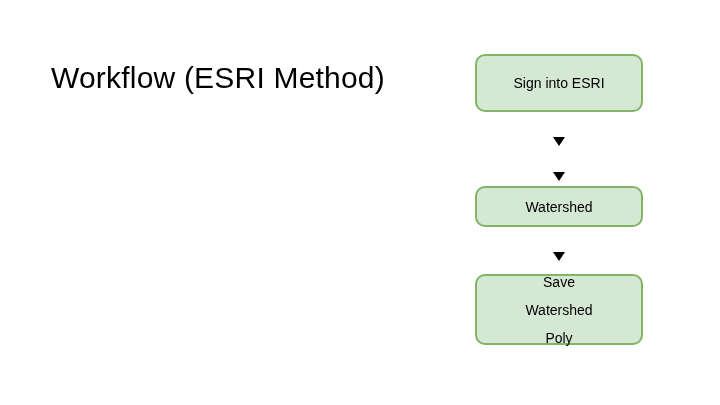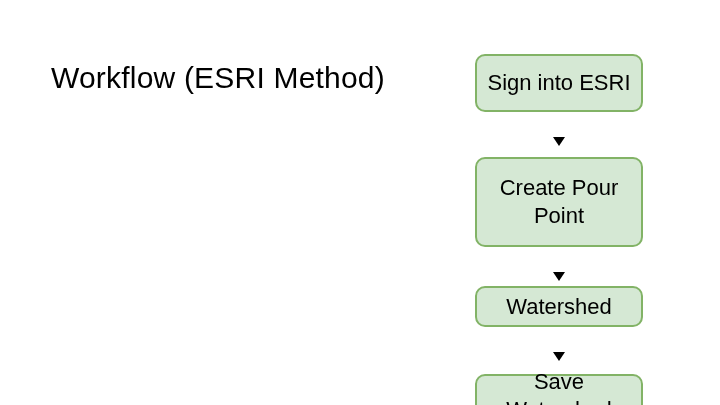--- a/index.html
+++ b/index.html
@@ -44,21 +44,21 @@
   }
   .flow-node {
     width: 100%;
     background: var(--node-fill);
     border: 2px solid var(--node-border);
     border-radius: 10px;
     display: flex;
     align-items: center;
     justify-content: center;
     text-align: center;
-    font-size: 22px;
+    font-size: 14px;
     line-height: 28px;
     color: var(--node-text);
     white-space: pre-line;
   }
   .n1 { height: 58px; }
   .n2 { height: 90px; }
   .n3 { height: 41px; }
   .n4 { height: 71px; }
   .flow-arrow {
     display: flex;
@@ -91,22 +91,20 @@
 
   <div class="flowchart">
 
     <div class="flow-node n1">Sign into ESRI</div>
 
     <div class="flow-arrow a1">
       <div class="arrow-shaft"></div>
       <div class="arrow-head"></div>
     </div>
 
-    <div class="flow-node n2">Create Pour
-Point</div>
 
     <div class="flow-arrow a2">
       <div class="arrow-shaft"></div>
       <div class="arrow-head"></div>
     </div>
 
     <div class="flow-node n3">Watershed</div>
 
     <div class="flow-arrow a3">
       <div class="arrow-shaft"></div>

